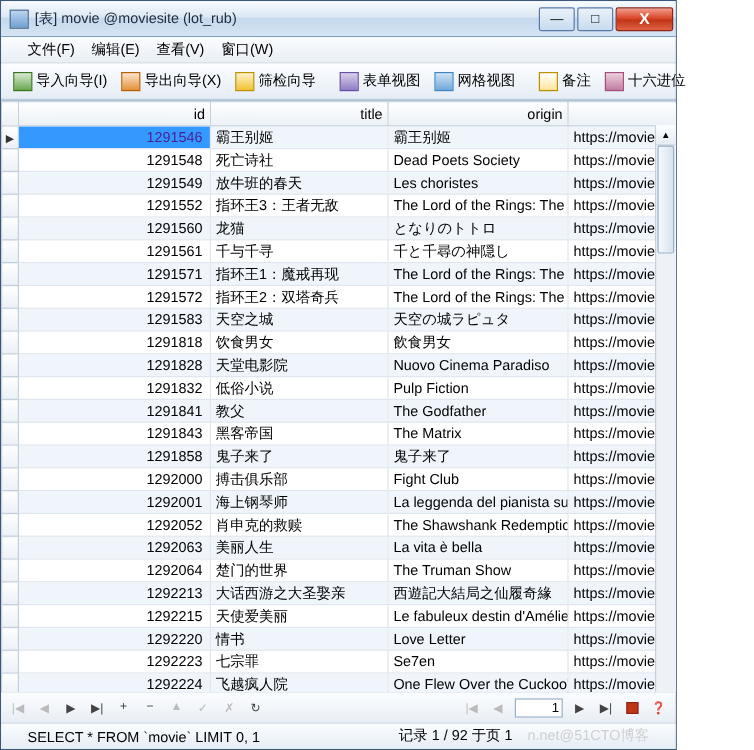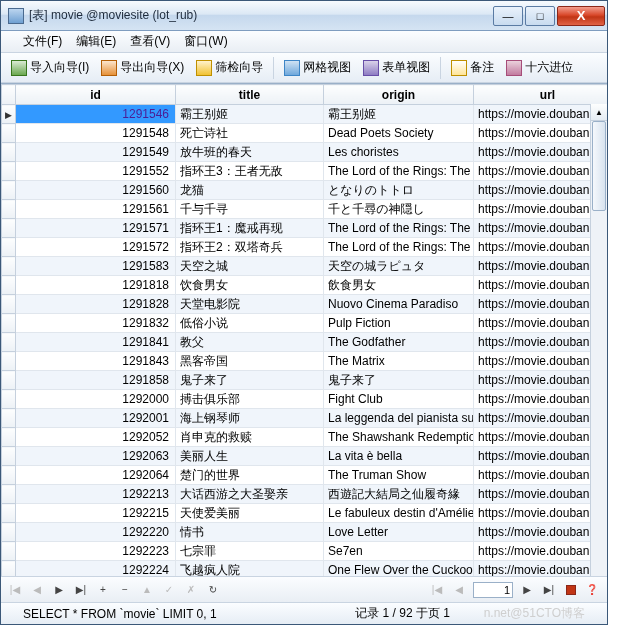--- a/index.html
+++ b/index.html
@@ -1,17 +1,17 @@
 <!DOCTYPE html>
 <html><head>
 <meta charset="utf-8">
 <style>
 *{box-sizing:border-box;margin:0;padding:0}
 body{font-family:"Microsoft YaHei","SimSun",Tahoma,sans-serif;font-size:12px;background:#fff;overflow:hidden}
-.window{width:608px;height:625px;border:1px solid #3b5878;background:#fff;display:flex;flex-direction:column}
+.window{width:564px;height:625px;border:1px solid #3b5878;background:#fff;display:flex;flex-direction:column}
 .titlebar{height:30px;background:linear-gradient(#f7fbfe,#dce8f5 45%,#c5d8ed 50%,#d5e4f3);display:flex;align-items:center;padding:0 2px;border-bottom:1px solid #7e9cbf}
 .titlebar .ico{width:16px;height:16px;margin:0 5px;background:linear-gradient(#bcd5ef,#6fa0d2);border:1px solid #4a6a8f}
 .titlebar .title{flex:1;color:#1e2b3c;font-size:12px}
 .winbtns{display:flex;gap:2px}
 .winbtn{width:30px;height:20px;border:1px solid #5a7ba3;background:linear-gradient(#eaf2fb,#c8dbef);border-radius:2px;display:flex;align-items:center;justify-content:center;font-size:11px;cursor:default}
 .winbtn.close{width:48px;background:linear-gradient(#f29e8e,#d9482a 45%,#c13515 55%,#e06346);border-color:#8b2718;color:#fff;font-weight:bold;font-size:13px}
 .menubar{height:22px;background:linear-gradient(#fbfdff,#e9eef4);border-bottom:1px solid #c9d4e1;display:flex;align-items:center;padding:0 16px;gap:2px}
 .menuitem{padding:2px 6px;cursor:default}
 .toolbar{height:30px;background:linear-gradient(#fbfdff,#e6edf5);border-bottom:1px solid #c9d4e1;display:flex;align-items:center;padding:0 6px;gap:4px}
 .tbtn{display:flex;align-items:center;gap:3px;padding:2px 4px;cursor:default;white-space:nowrap}
@@ -19,21 +19,21 @@
 .tico.imp{background:linear-gradient(#d9ead3,#6aa84f);border-color:#38761d}
 .tico.exp{background:linear-gradient(#fce5cd,#e69138);border-color:#b45f06}
 .tico.flt{background:linear-gradient(#fff2cc,#f1c232);border-color:#bf9000}
 .tico.grid{background:linear-gradient(#cfe2f3,#6fa8dc);border-color:#3d85c6}
 .tico.form{background:linear-gradient(#d9d2e9,#8e7cc3);border-color:#674ea7}
 .tico.note{background:linear-gradient(#fff,#ffe599);border-color:#bf9000}
 .tico.hex{background:linear-gradient(#ead1dc,#c27ba0);border-color:#a64d79}
 .sep{width:1px;height:22px;background:#c9d4e1;margin:0 2px}
 .gridwrap{flex:1;overflow:auto;border-top:1px solid #9ab0c8;position:relative}
 table{border-collapse:collapse;width:100%;table-layout:fixed}
-th{background:linear-gradient(#fdfefe,#ecf1f6);border:1px solid #c5d0dd;height:20px;text-align:center;padding:0 4px;font-weight:bold;font-size:12px;position:sticky;top:0;white-space:nowrap;overflow:hidden}
+th{background:linear-gradient(#fdfefe,#ecf1f6);border:1px solid #c5d0dd;height:20px;text-align:right;padding:0 4px;font-weight:normal;font-size:12px;position:sticky;top:0;white-space:nowrap;overflow:hidden}
 th.rowh{width:14px;padding:0}
 td{border:1px solid #e0e6ed;height:19px;padding:0 4px;white-space:nowrap;overflow:hidden;font-size:12px}
 td.rowh{background:linear-gradient(#fdfefe,#ecf1f6);border-color:#c5d0dd;width:14px;padding:0;text-align:center}
 td.idcell{text-align:right;padding-right:6px}
 tr:nth-child(odd) td:not(.rowh){background:#f0f5fb}
 tr:nth-child(even) td:not(.rowh){background:#fff}
 tr.sel td.idcell{background:#3399ff;color:#4c1d95}
 tr.sel td.rowh::before{content:"▶";font-size:9px;color:#333}
 .vsb{position:absolute;right:0;top:20px;bottom:0;width:17px;background:#eef2f7;border-left:1px solid #c5d0dd}
 .vsb .tr{height:17px;background:linear-gradient(#fdfefe,#e5ecf3);border-bottom:1px solid #c5d0dd;text-align:center;font-size:8px;line-height:17px}
@@ -78,26 +78,26 @@
       <span class="tbtn">
         <span class="tico exp"></span>
         <span>导出向导(X)</span>
       </span>
       <span class="tbtn">
         <span class="tico flt"></span>
         <span>筛检向导</span>
       </span>
       <div class="sep"></div>
       <span class="tbtn">
+        <span class="tico form"></span>
+        <span>表单视图</span>
+      </span>
+      <span class="tbtn">
         <span class="tico grid"></span>
         <span>网格视图</span>
-      </span>
-      <span class="tbtn">
-        <span class="tico form"></span>
-        <span>表单视图</span>
       </span>
       <div class="sep"></div>
       <span class="tbtn">
         <span class="tico note"></span>
         <span>备注</span>
       </span>
       <span class="tbtn">
         <span class="tico hex"></span>
         <span>十六进位</span>
       </span>

